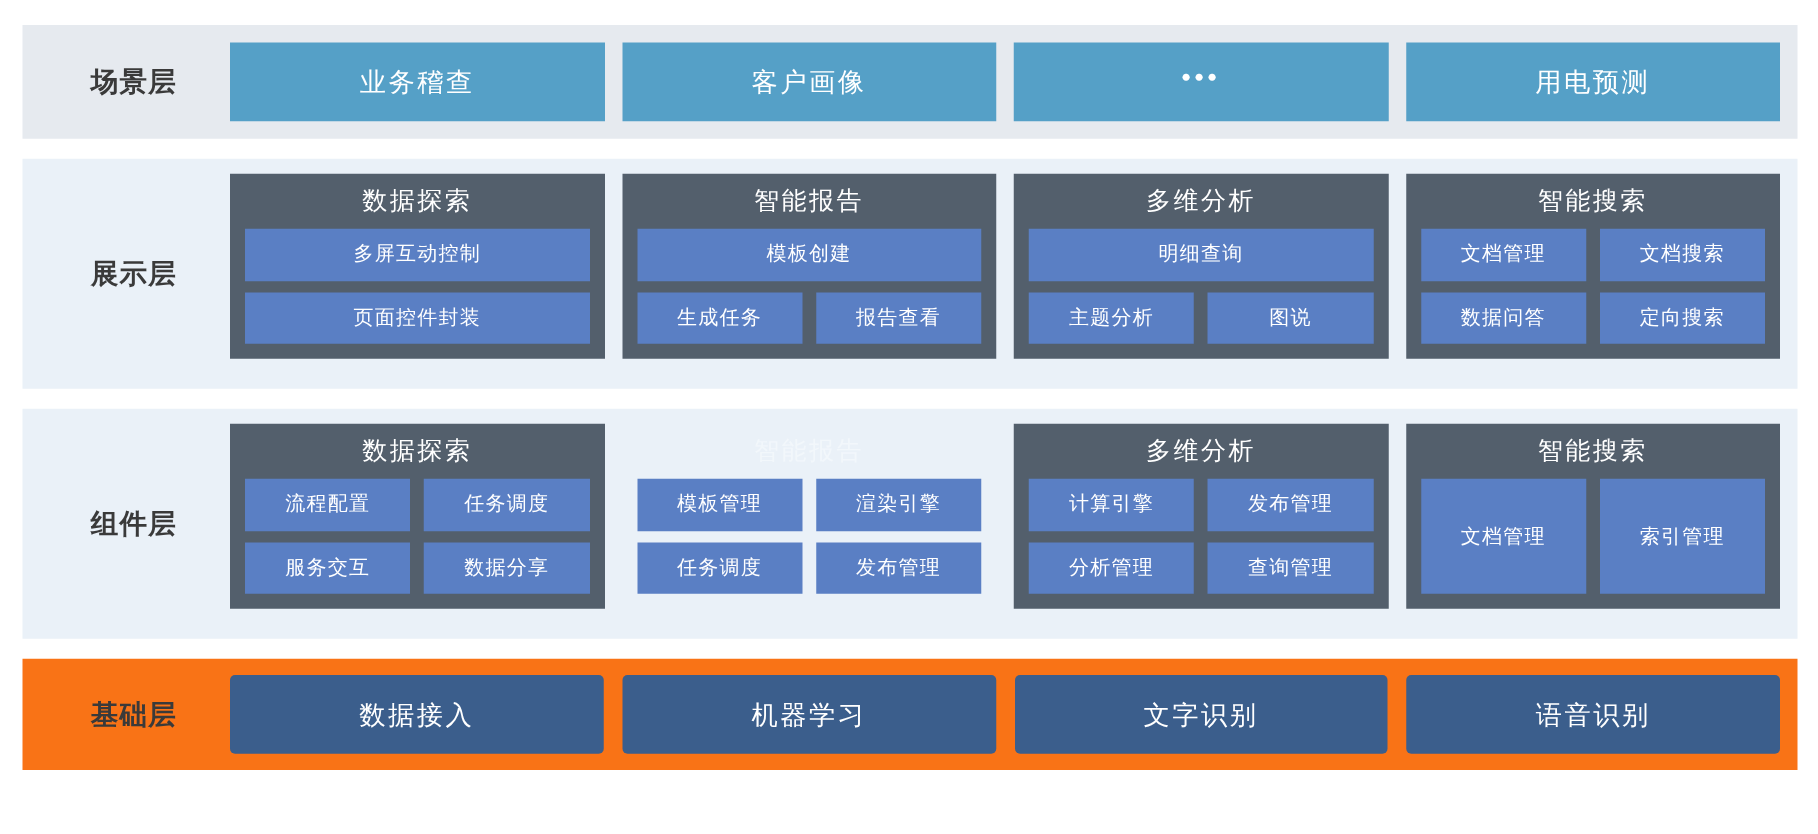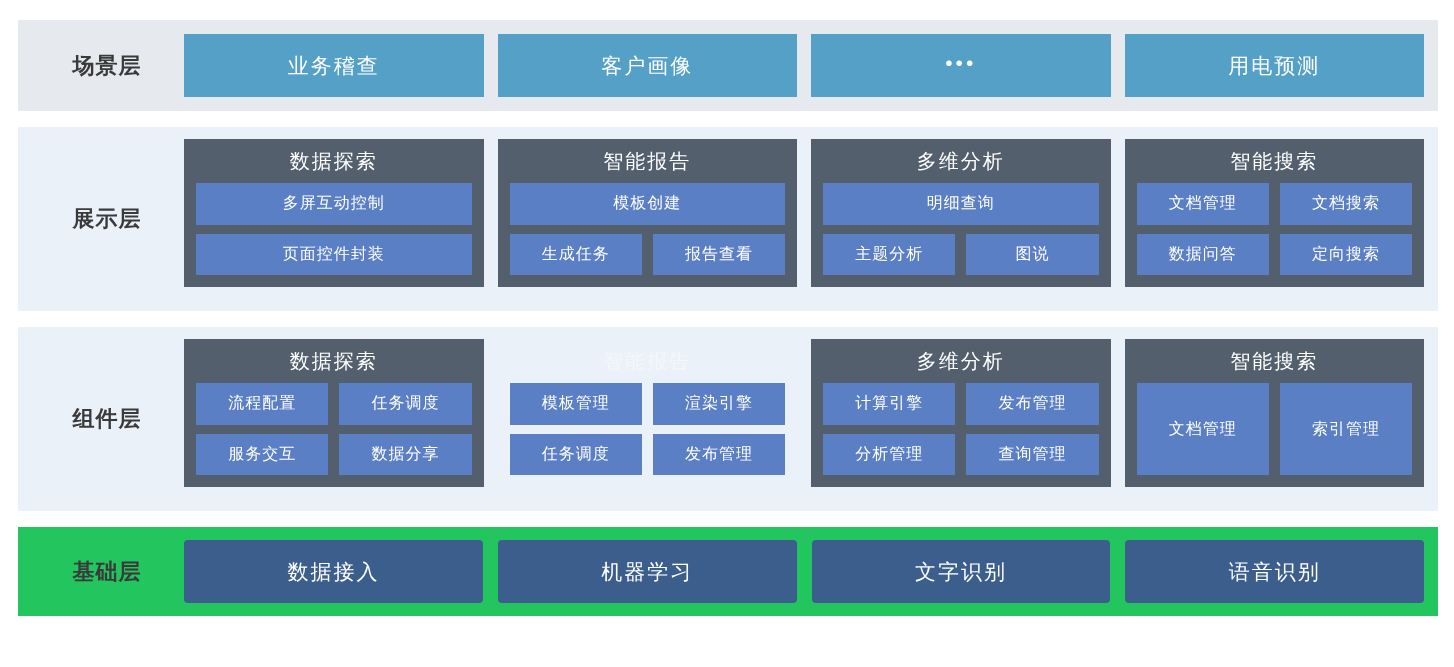--- a/index.html
+++ b/index.html
@@ -123,21 +123,21 @@
     display: flex;
     align-items: center;
     justify-content: center;
     color: #ffffff;
     font-size: 16px;
     letter-spacing: 1px;
   }
 
   
   .row-base {
-    background: #22c55e;
+    background: #f97316;
     height: 89px;
   }
   .row-base .layer-body { padding: 13px 14px 13px 0; gap: 15px; }
   .base-card {
     flex: 1 1 0;
     background: #3b5e8c;
     border-radius: 4px;
     display: flex;
     align-items: center;
     justify-content: center;

